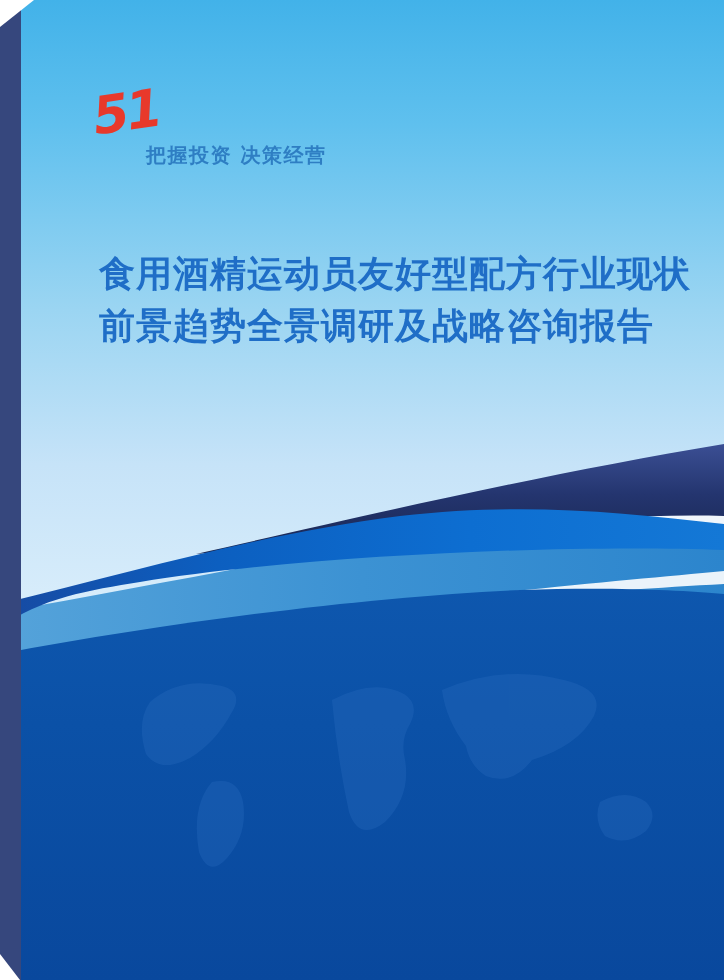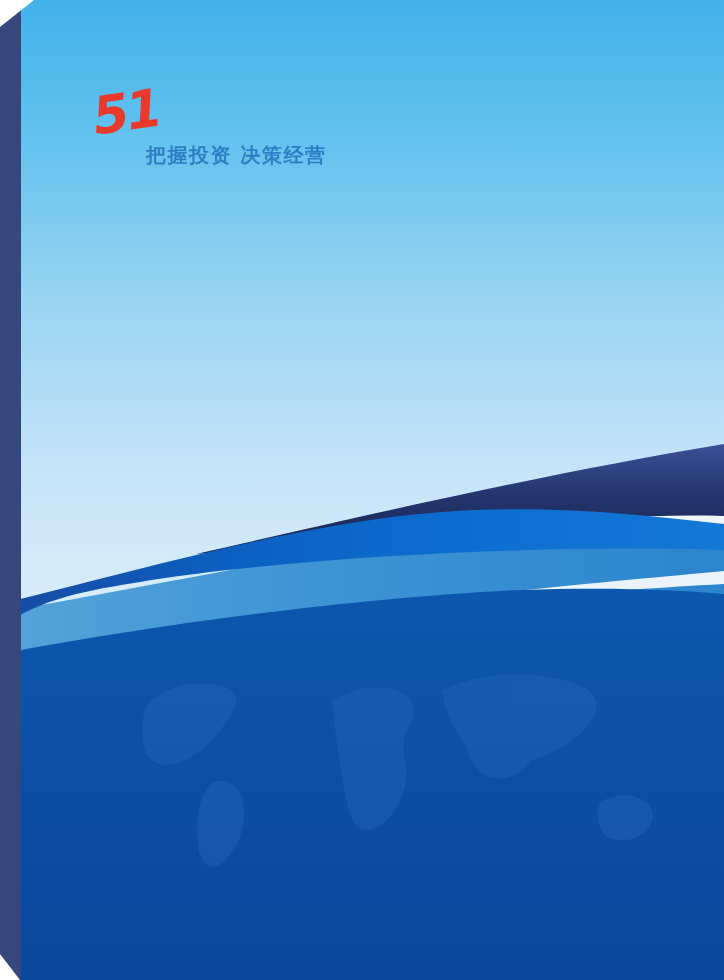--- a/index.html
+++ b/index.html
@@ -164,14 +164,18 @@
   <div class="corner-cut corner-top"></div>
   <div class="corner-cut corner-bottom"></div>
 
   <div class="logo">
     <div class="logo-row">
       <span class="logo-num">51</span>
     </div>
     <div class="logo-tagline">把握投资 决策经营</div>
   </div>
 
+  <div class="title">
+    <div>食用酒精运动员友好型配方行业现状</div>
+    <div>前景趋势全景调研及战略咨询报告</div>
+  </div>
 
 </div>
 
 </body></html>

